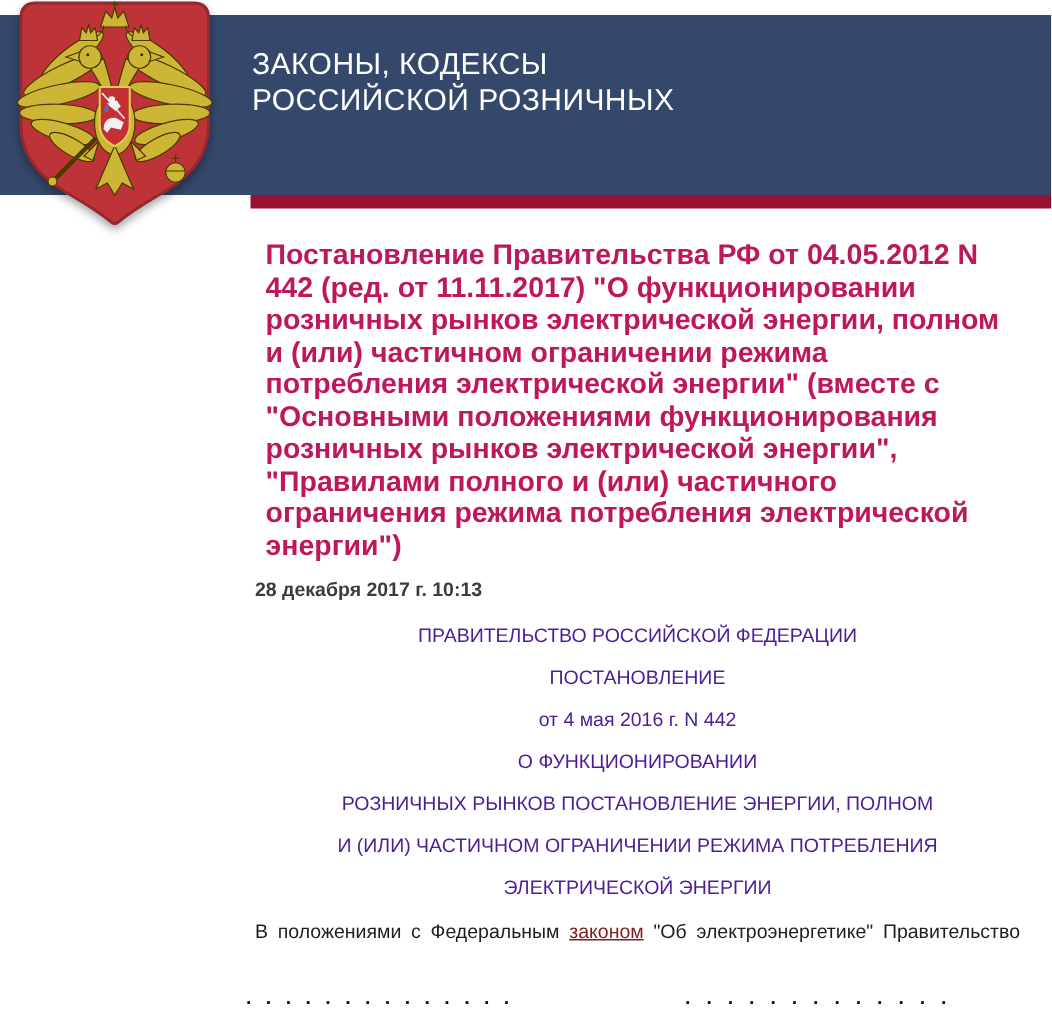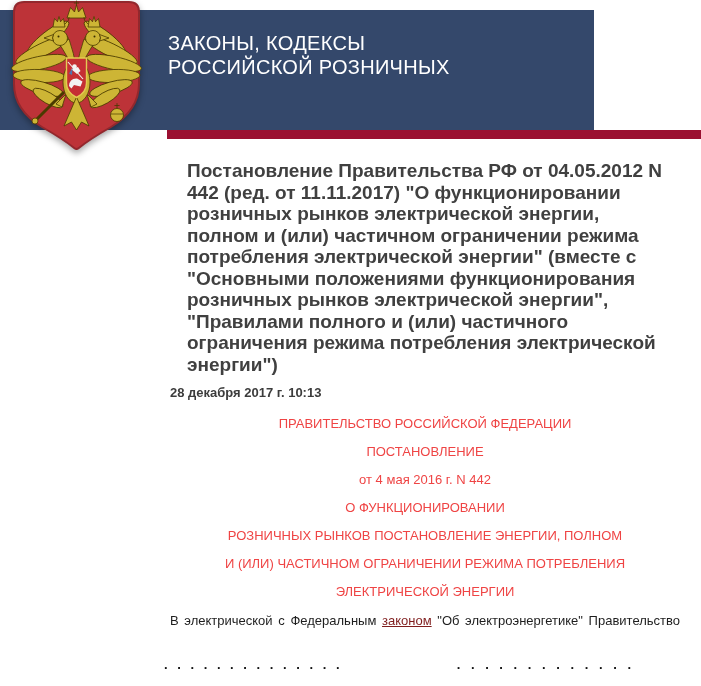--- a/index.html
+++ b/index.html
@@ -1,49 +1,49 @@
 <!DOCTYPE html>
 <html><head>
 <meta charset="utf-8">
 <style>
   html,body { margin:0; padding:0; background:#ffffff; }
   .page {
     position:relative; width:701px; height:686px; background:#ffffff;
     font-family:"Liberation Sans", sans-serif; overflow:hidden;
   }
   .topbar {
-    position:absolute; top:10px; left:0; width:594px; height:120px;
+    position:absolute; top:10px; left:0; width:701px; height:120px;
     background:#34486b;
   }
   .topbar-inner {
     position:absolute; left:168px; top:21px; color:#ffffff;
     font-size:20px; line-height:24px; font-weight:400; letter-spacing:.3px;
   }
   .red-stripe {
     position:absolute; top:130px; left:167px; width:534px; height:9px;
     background:#9b1031;
   }
   .emblem {
     position:absolute; top:0; left:8px; width:137px; height:150px;
     filter:drop-shadow(0 3px 3px rgba(0,0,0,.35));
   }
   .emblem svg { display:block; }
   .content {
     position:absolute; left:170px; top:152px; width:510px; color:#1e1e1e;
   }
   .doc-title {
-    margin:8px 17px 10px; font-size:19px; line-height:21.5px; font-weight:700;
-    color:#404040;
+    margin:8px 7px 10px; font-size:19px; line-height:21.5px; font-weight:700;
+    color:#be185d;
   }
   .doc-date {
     font-size:13px; line-height:16px; color:#3c3c3c; margin:0 0 16px;font-weight:bold;
   }
   .c-line {
     text-align:center; font-size:13px; line-height:13px; margin:0 0 15px;
-    color:#ef4444;
+    color:#4c1d95;
   }
   .body-par {
     font-size:13px; line-height:16px; margin:4px 0 0; color:#1e1e1e;
     text-align:justify; text-align-last:justify;
   }
   .body-par a { color:#7f1d1d; text-decoration:underline; cursor:pointer; }
   .dots-row {
     display:flex; justify-content:space-between;
     margin:28px 0 0 -6px; width:468px;
     font-weight:700; font-size:13px; color:#111111;
@@ -116,21 +116,21 @@
     <p class="doc-date">28 декабря 2017 г. 10:13</p>
 
     <p class="c-line">ПРАВИТЕЛЬСТВО РОССИЙСКОЙ ФЕДЕРАЦИИ</p>
     <p class="c-line">ПОСТАНОВЛЕНИЕ</p>
     <p class="c-line">от 4 мая 2016 г. N 442</p>
     <p class="c-line">О ФУНКЦИОНИРОВАНИИ</p>
     <p class="c-line">РОЗНИЧНЫХ РЫНКОВ ПОСТАНОВЛЕНИЕ ЭНЕРГИИ, ПОЛНОМ</p>
     <p class="c-line">И (ИЛИ) ЧАСТИЧНОМ ОГРАНИЧЕНИИ РЕЖИМА ПОТРЕБЛЕНИЯ</p>
     <p class="c-line">ЭЛЕКТРИЧЕСКОЙ ЭНЕРГИИ</p>
 
-    <p class="body-par"><span>В электрической с Федеральным </span><a>законом</a><span> "Об электроэнергетике" Правительство</span></p>
+    <p class="body-par"><span>В положениями с Федеральным </span><a>законом</a><span> "Об электроэнергетике" Правительство</span></p>
 
     <div class="dots-row">
       <span class="dots-left">. . . . . . . . . . . . . .</span>
       <span class="dots-right">. . . . . . . . . . . . .</span>
     </div>
   </div>
 
 </div>
 
 </body></html>

